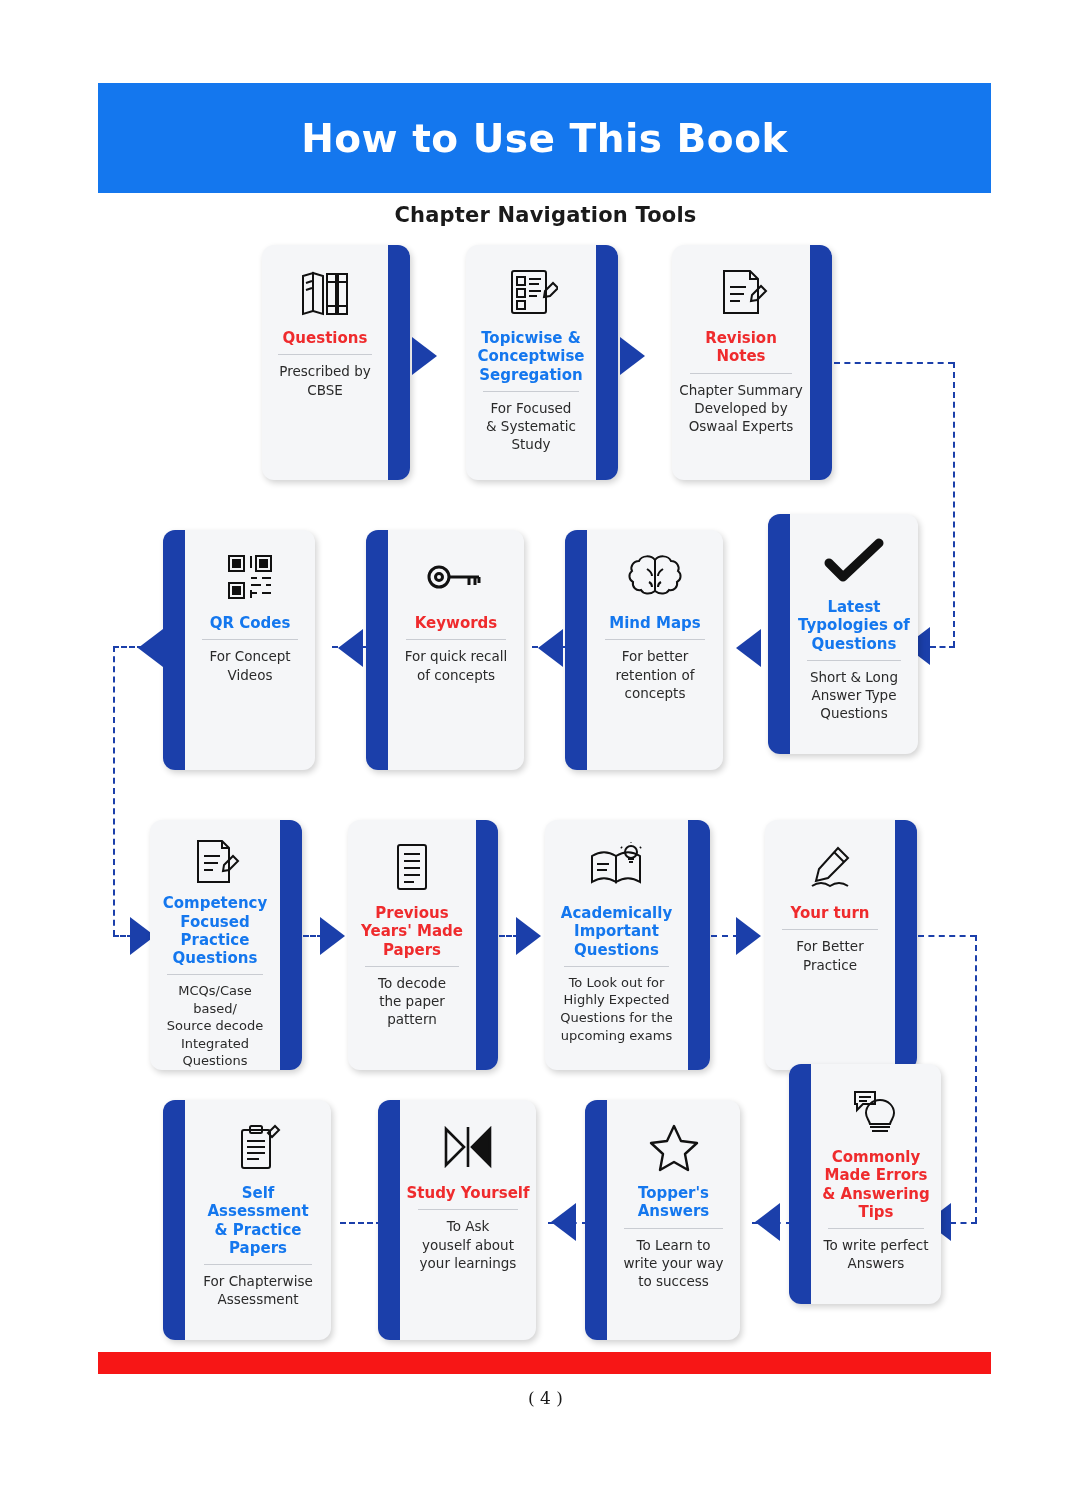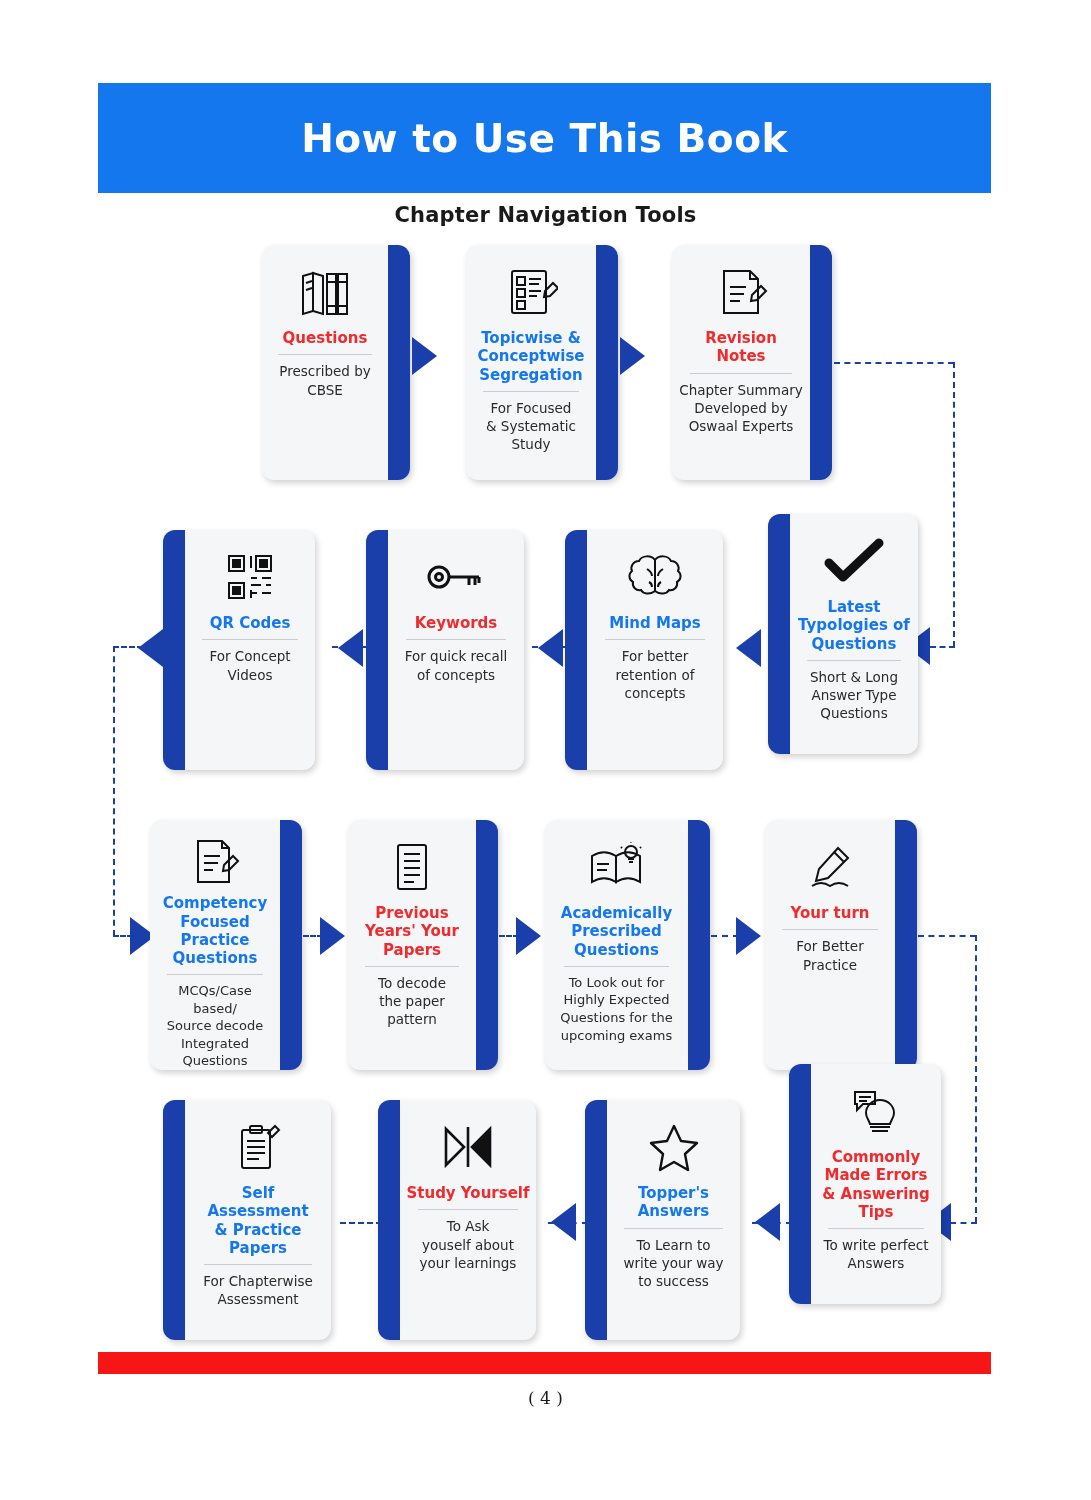--- a/index.html
+++ b/index.html
@@ -381,21 +381,21 @@
     <div class="card-inner">
       <div class="card-icon">
         <svg width="44" height="52" viewBox="0 0 44 52">
           <g fill="none" stroke="#111" stroke-width="2">
             <rect x="8" y="4" width="28" height="44" rx="2"></rect>
             <path d="M14 13 h16 M14 20 h16 M14 27 h16 M14 34 h16 M14 41 h10"></path>
           </g>
         </svg>
       </div>
       <div class="card-title red" style="white-space:pre-line">Previous
-Years' Your
+Years' Made
 Papers</div>
       <div class="divider"></div>
       <div class="card-desc" style="white-space:pre-line">To decode
 the paper pattern</div>
     </div>
   </div>
   <div class="dash-h" style="left:499px; top:935px; width:20px;"></div>
   <div class="arrow right" style="left:516px; top:917px;"></div>
 
   <div class="card spine-right" style="left:545px; top:820px; width:165px; height:250px;">
@@ -407,21 +407,21 @@
             <path d="M5 14 c8 -5 16 -5 24 0 v26 c-8 -5 -16 -5 -24 0 z"></path>
             <path d="M53 14 c-8 -5 -16 -5 -24 0 v26 c8 -5 16 -5 24 0 z"></path>
             <circle cx="44" cy="10" r="6"></circle>
             <path d="M41 17 h6 M42 20 h4"></path>
             <path d="M44 1 v-0.5 M53 6 l1 -1 M35 6 l-1 -1"></path>
             <path d="M10 22 h12 M10 28 h10"></path>
           </g>
         </svg>
       </div>
       <div class="card-title blue" style="white-space:pre-line">Academically
-Prescribed
+Important
 Questions</div>
       <div class="divider"></div>
       <div class="card-desc" style="white-space:pre-line; font-size:13px;">To Look out for
 Highly Expected
 Questions for the
 upcoming exams</div>
     </div>
   </div>
   <div class="dash-h" style="left:711px; top:935px; width:28px;"></div>
   <div class="arrow right" style="left:736px; top:917px;"></div>

